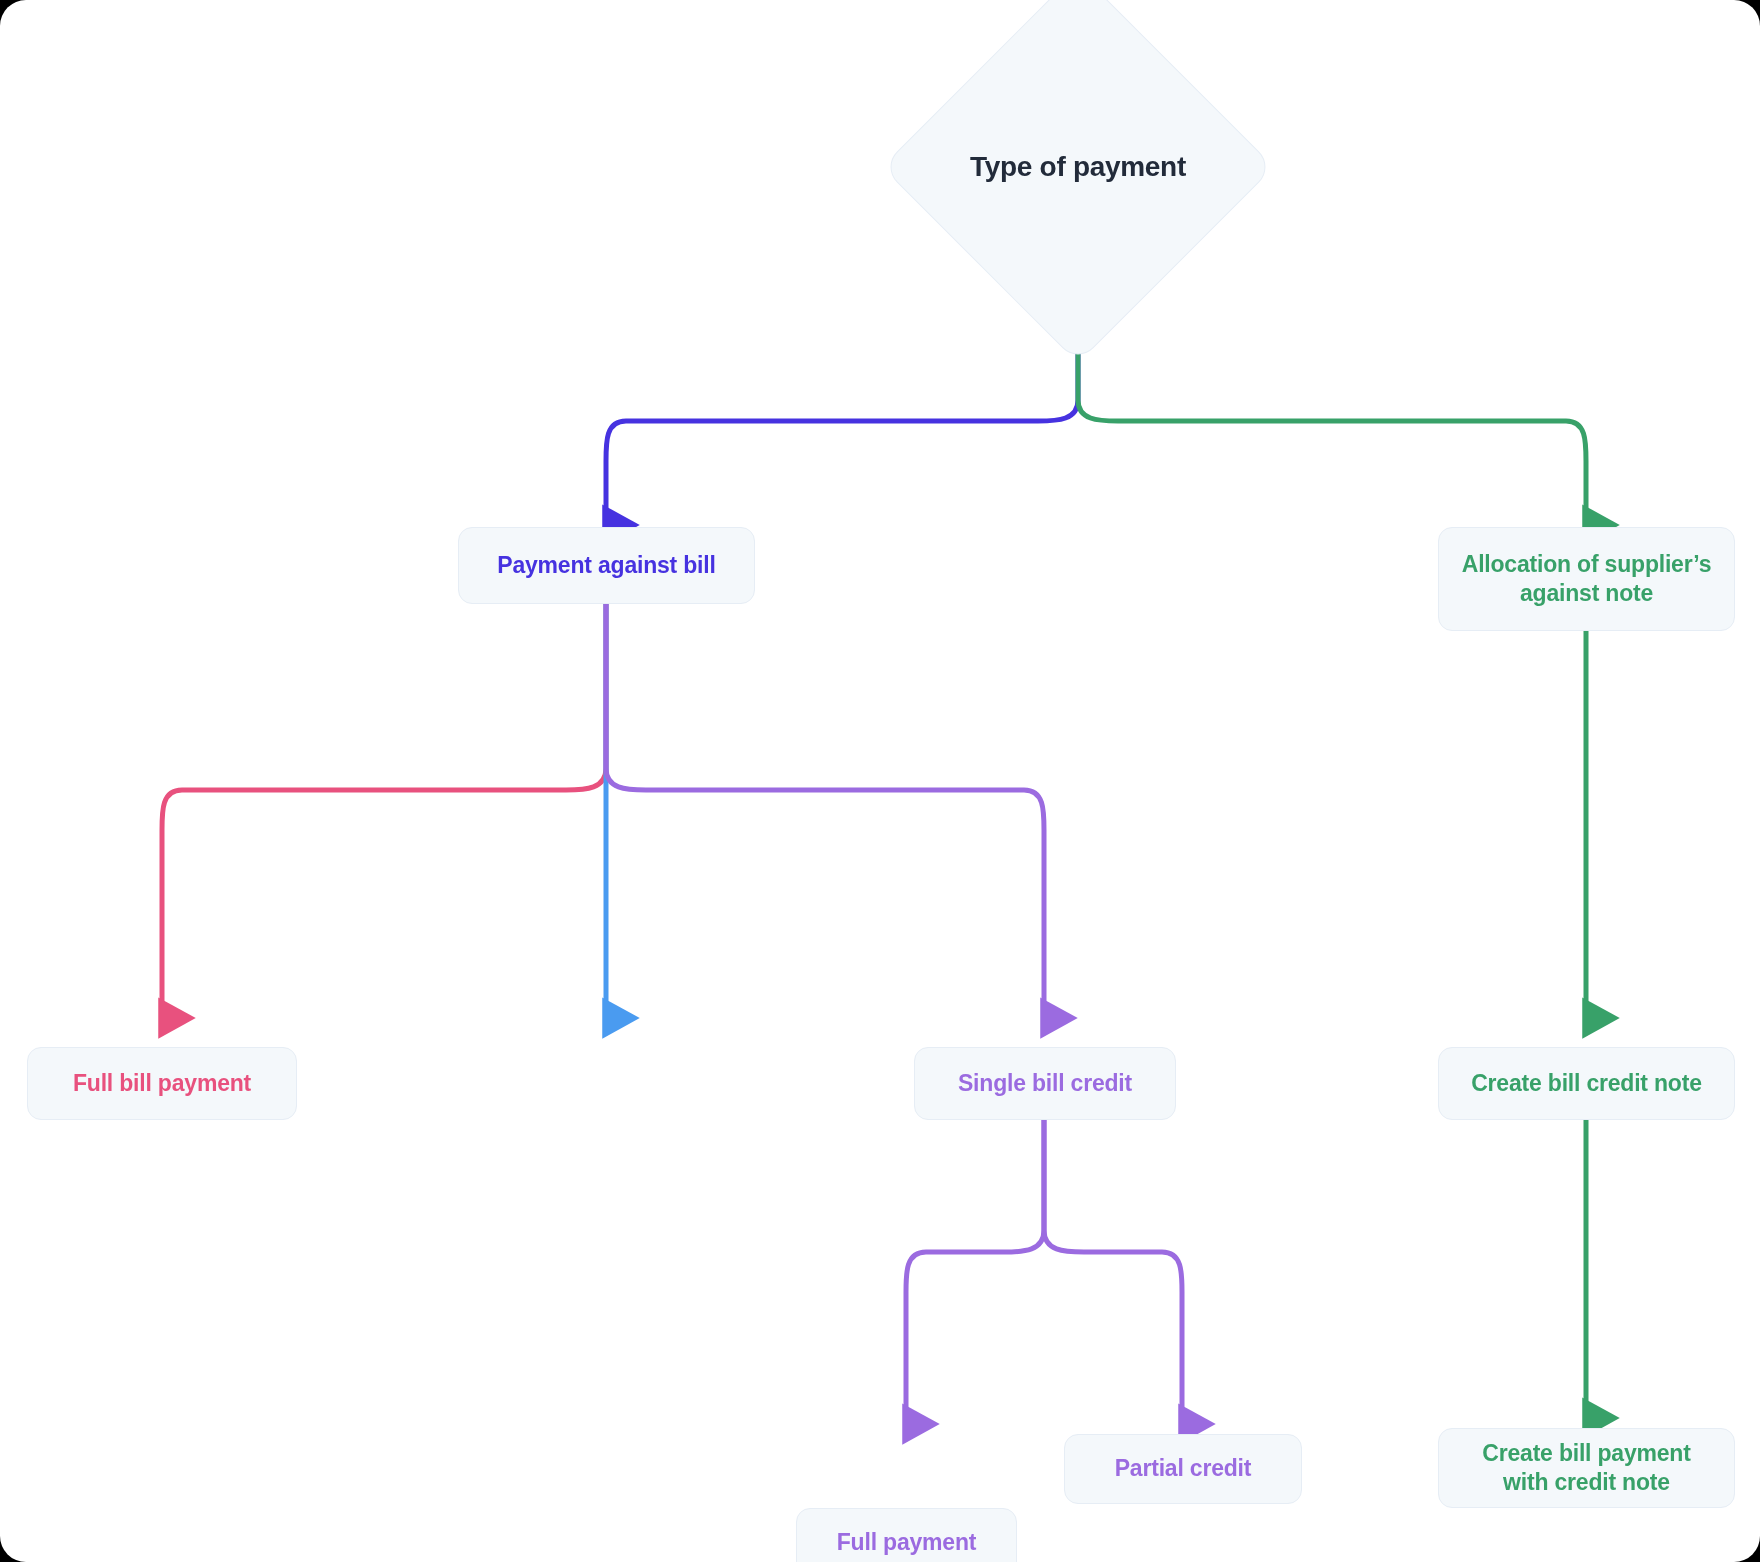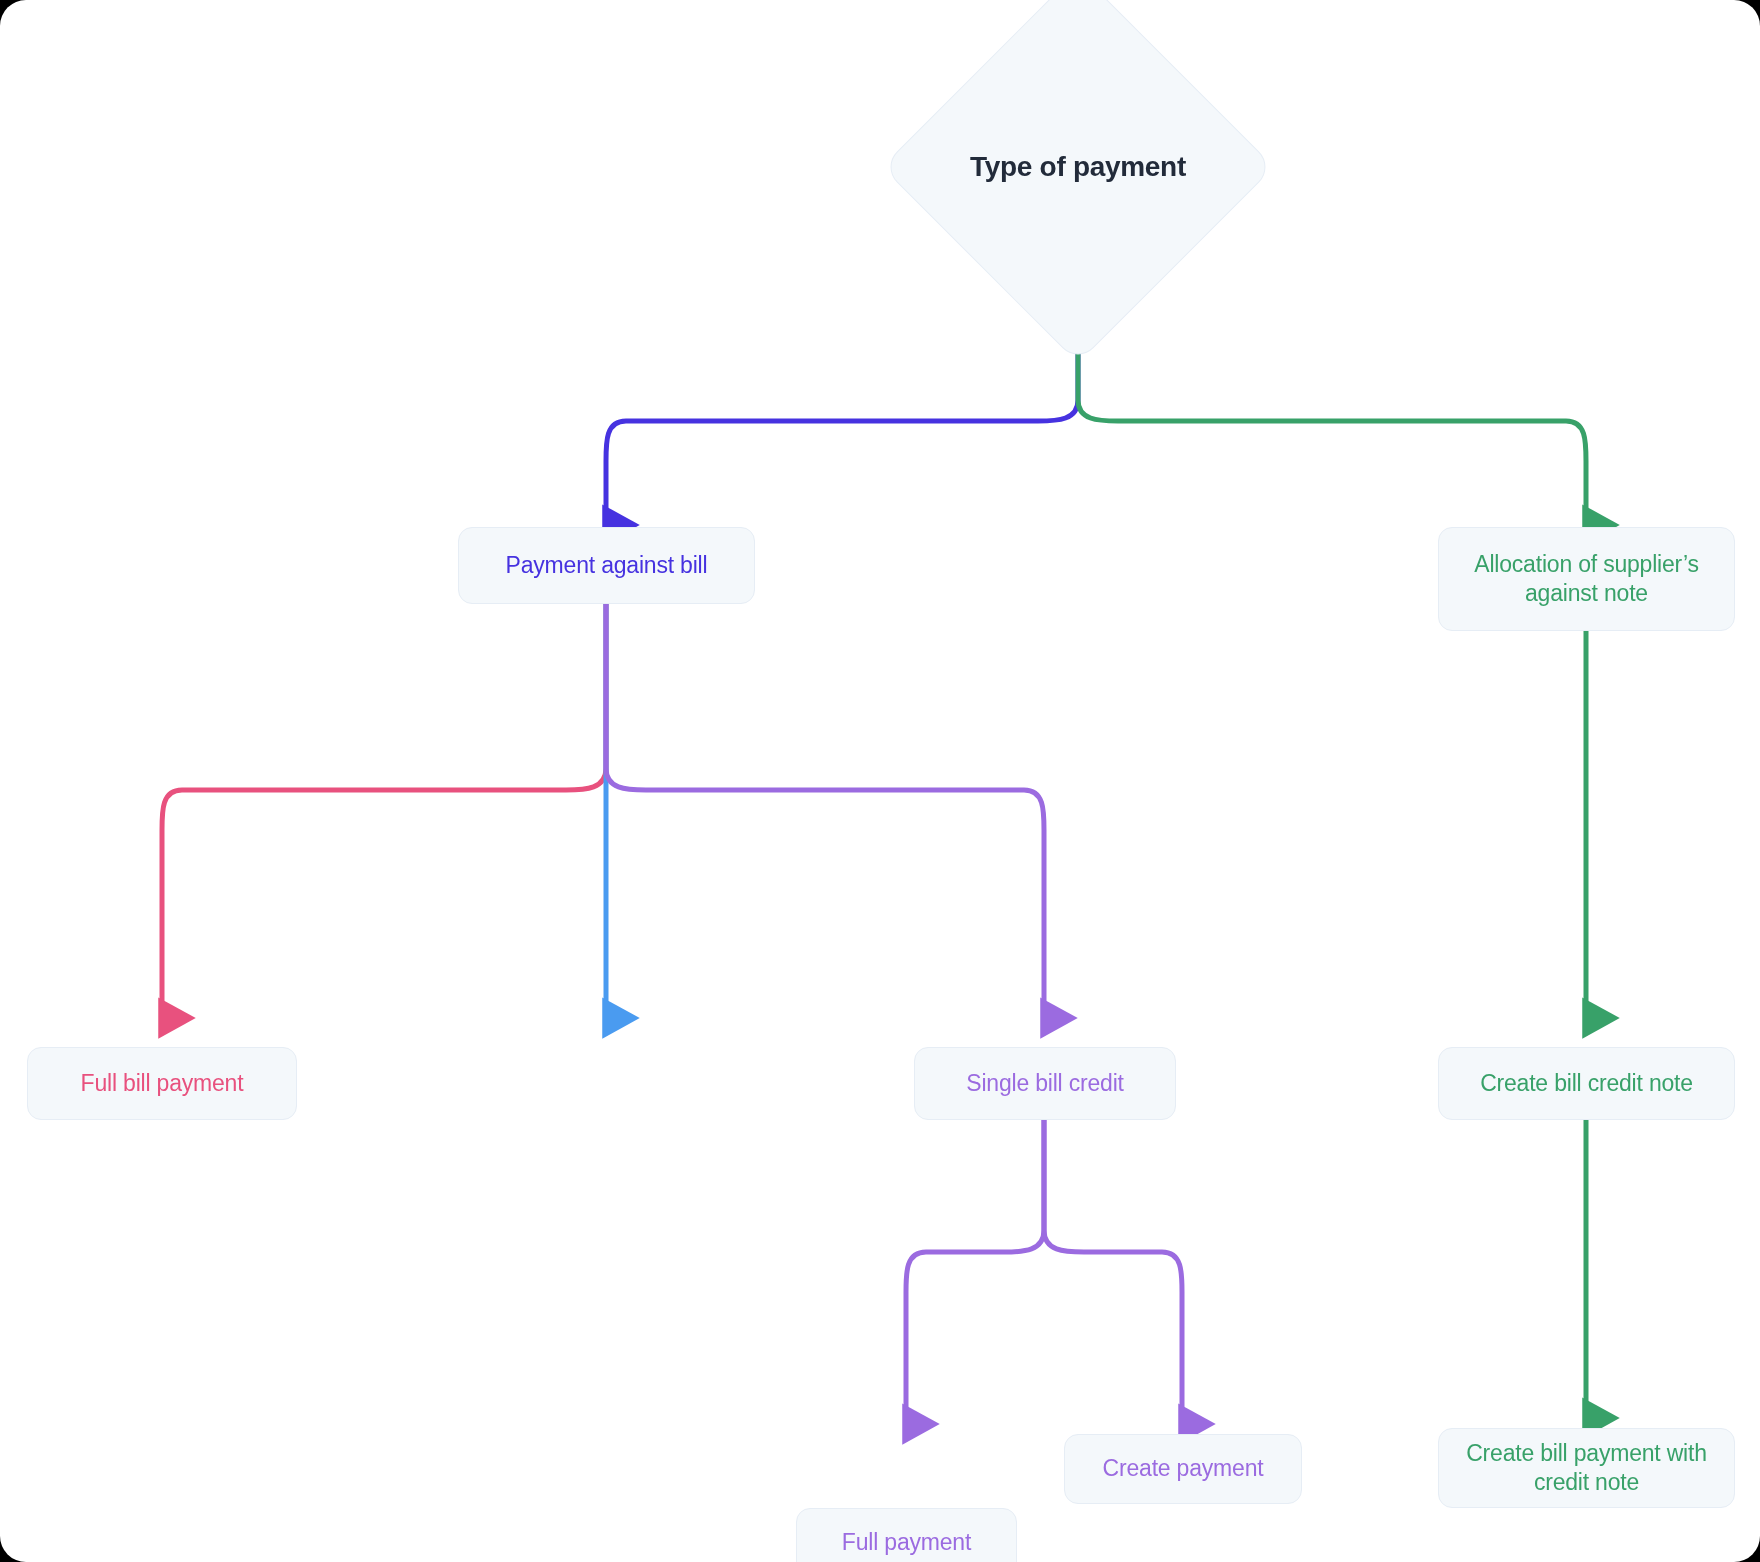--- a/index.html
+++ b/index.html
@@ -25,21 +25,21 @@
   .node {
     position: absolute;
     box-sizing: border-box;
     background: #f4f8fb;
     border: 1px solid #e6edf5;
     border-radius: 14px;
     display: flex;
     align-items: center;
     justify-content: center;
     text-align: center;
-    font-weight: 400;
+    font-weight: 700;
     letter-spacing: -0.2px;
     line-height: 1.28;
     padding: 10px 18px;
     z-index: 3;
   }
   .decision-wrap {
     position: absolute;
     z-index: 3;
   }
   .decision-shape {
@@ -167,20 +167,20 @@
 
   <div class="node" style="left:1438px; top:1047px; width:297px; height:73px; font-size:23px; color:#38a169;">
     <span>Create bill credit note</span>
   </div>
 
   <div class="node" style="left:796px; top:1508px; width:221px; height:70px; font-size:23px; color:#9b6be0;">
     <span>Full payment</span>
   </div>
 
   <div class="node" style="left:1064px; top:1434px; width:238px; height:70px; font-size:23px; color:#9b6be0;">
-    <span>Create payment</span>
+    <span>Partial credit</span>
   </div>
 
   <div class="node" style="left:1438px; top:1428px; width:297px; height:80px; font-size:23px; color:#38a169;">
     <span>Create bill payment with credit note</span>
   </div>
 
 </div>
 
 </body></html>

